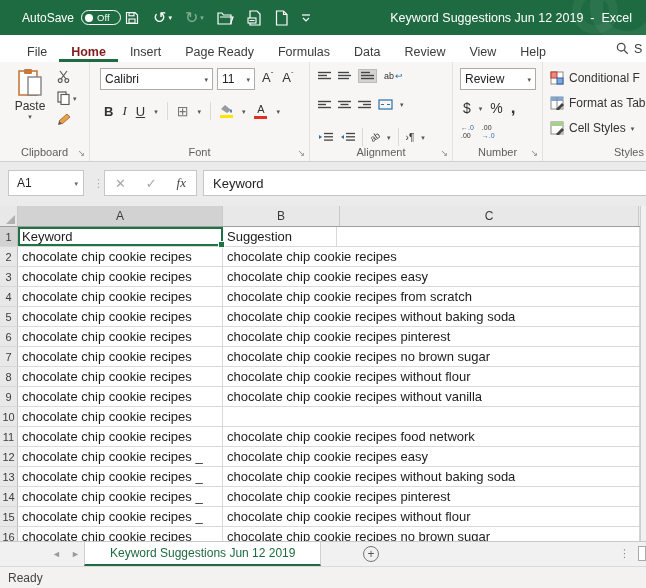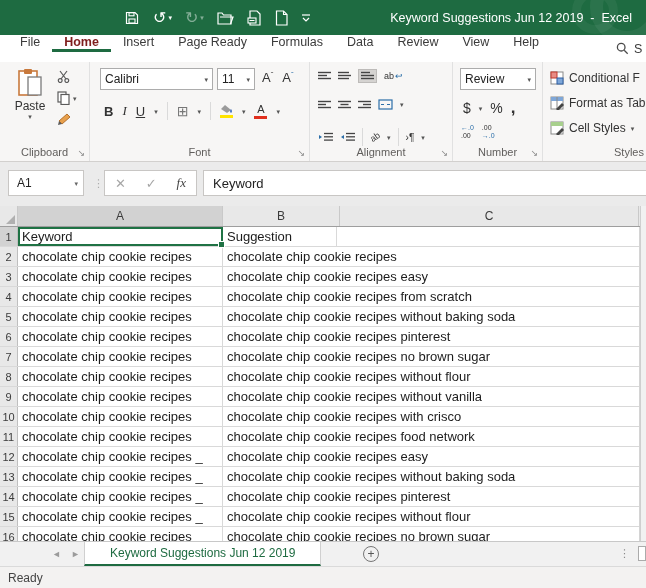--- a/index.html
+++ b/index.html
@@ -15,21 +15,21 @@
   .as-knob{width:8px;height:8px;background:#fff;border-radius:50%;}
   .as-state{font-size:9.5px;line-height:1;}
   .qat{position:absolute;left:124px;top:0;height:35px;display:flex;align-items:center;gap:13px;}
   .qat .ic{display:flex;align-items:center;gap:2px;}
   .tchar{font-size:16px;line-height:1;color:#fff;}
   .dim{opacity:.45;}
   .dd{font-size:7px;line-height:1;}
   .tb-title{position:absolute;right:14px;top:0;height:35px;display:flex;align-items:center;font-size:12.5px;white-space:pre;}
 
   
-  .tabrow{position:absolute;left:0;top:35px;width:646px;height:27px;background:#fff;display:flex;align-items:flex-start;padding-left:8px;}
+  .tabrow{position:absolute;left:0;top:35px;width:646px;height:27px;background:#fff;display:flex;align-items:flex-end;padding-left:15px;}
   .rtab{display:flex;align-items:center;padding:0 12px;font-size:12.5px;color:#3b3b3b;border-bottom:3px solid transparent;}
   .rtab.active{color:#7f1d1d;font-weight:700;border-bottom:3px solid #1E6B41;}
   .searchzone{position:absolute;right:0;top:0;height:27px;width:30px;display:flex;align-items:center;gap:5px;overflow:hidden;font-size:12.5px;color:#3b3b3b;}
 
   
   .ribbon{position:absolute;left:0;top:62px;width:646px;height:100px;background:#F7F6F5;border-bottom:1px solid #D2D0CE;overflow:hidden;}
   .rgroup{position:absolute;top:0;height:99px;border-right:1px solid #E1E1E1;}
   .glabel{position:absolute;bottom:3px;left:0;right:0;text-align:center;font-size:11px;color:#605E5C;}
   .launcher{position:absolute;bottom:3px;right:4px;font-size:9px;color:#8a8a8a;}
   .combo{background:#fff;border:1px solid #ACACAC;display:flex;align-items:center;font-size:12px;color:#222;padding:0 4px;position:absolute;height:22px;}
@@ -87,20 +87,27 @@
   svg{display:block;}
 </style>
 </head>
 <body>
 
 <div class="app">
 
   <div class="titlebar">
     <div class="deco1"></div>
     <div class="deco2"></div>
+    <div class="autosave">
+      <span>AutoSave</span>
+      <span class="as-pill">
+        <span class="as-knob"></span>
+        <span class="as-state">Off</span>
+      </span>
+    </div>
     <div class="qat">
       <span class="ic">
         <svg width="16" height="16" viewBox="0 0 16 16">
             <path d="M2.5 2.5h8.5l2.5 2.5v8.5h-11z" fill="none" stroke="#fff" stroke-width="1.2"></path>
             <rect x="5" y="9" width="6" height="4" fill="none" stroke="#fff" stroke-width="1.1"></rect>
             <rect x="5" y="2.8" width="5" height="3" fill="none" stroke="#fff" stroke-width="1.1"></rect>
           </svg>
       </span>
       <span class="ic">
         <span class="tchar">↺</span>
@@ -449,21 +456,20 @@
           <div class="cell cb">chocolate chip cookie recipes without flour</div>
         </div>
         <div class="grow">
           <div class="rnum">9</div>
           <div class="cell ca">chocolate chip cookie recipes</div>
           <div class="cell cb">chocolate chip cookie recipes without vanilla</div>
         </div>
         <div class="grow">
           <div class="rnum">10</div>
           <div class="cell ca">chocolate chip cookie recipes</div>
-          <div class="cell cb">chocolate chip cookie recipes with crisco</div>
         </div>
         <div class="grow">
           <div class="rnum">11</div>
           <div class="cell ca">chocolate chip cookie recipes</div>
           <div class="cell cb">chocolate chip cookie recipes food network</div>
         </div>
         <div class="grow">
           <div class="rnum">12</div>
           <div class="cell ca">chocolate chip cookie recipes _</div>
           <div class="cell cb">chocolate chip cookie recipes easy</div>

